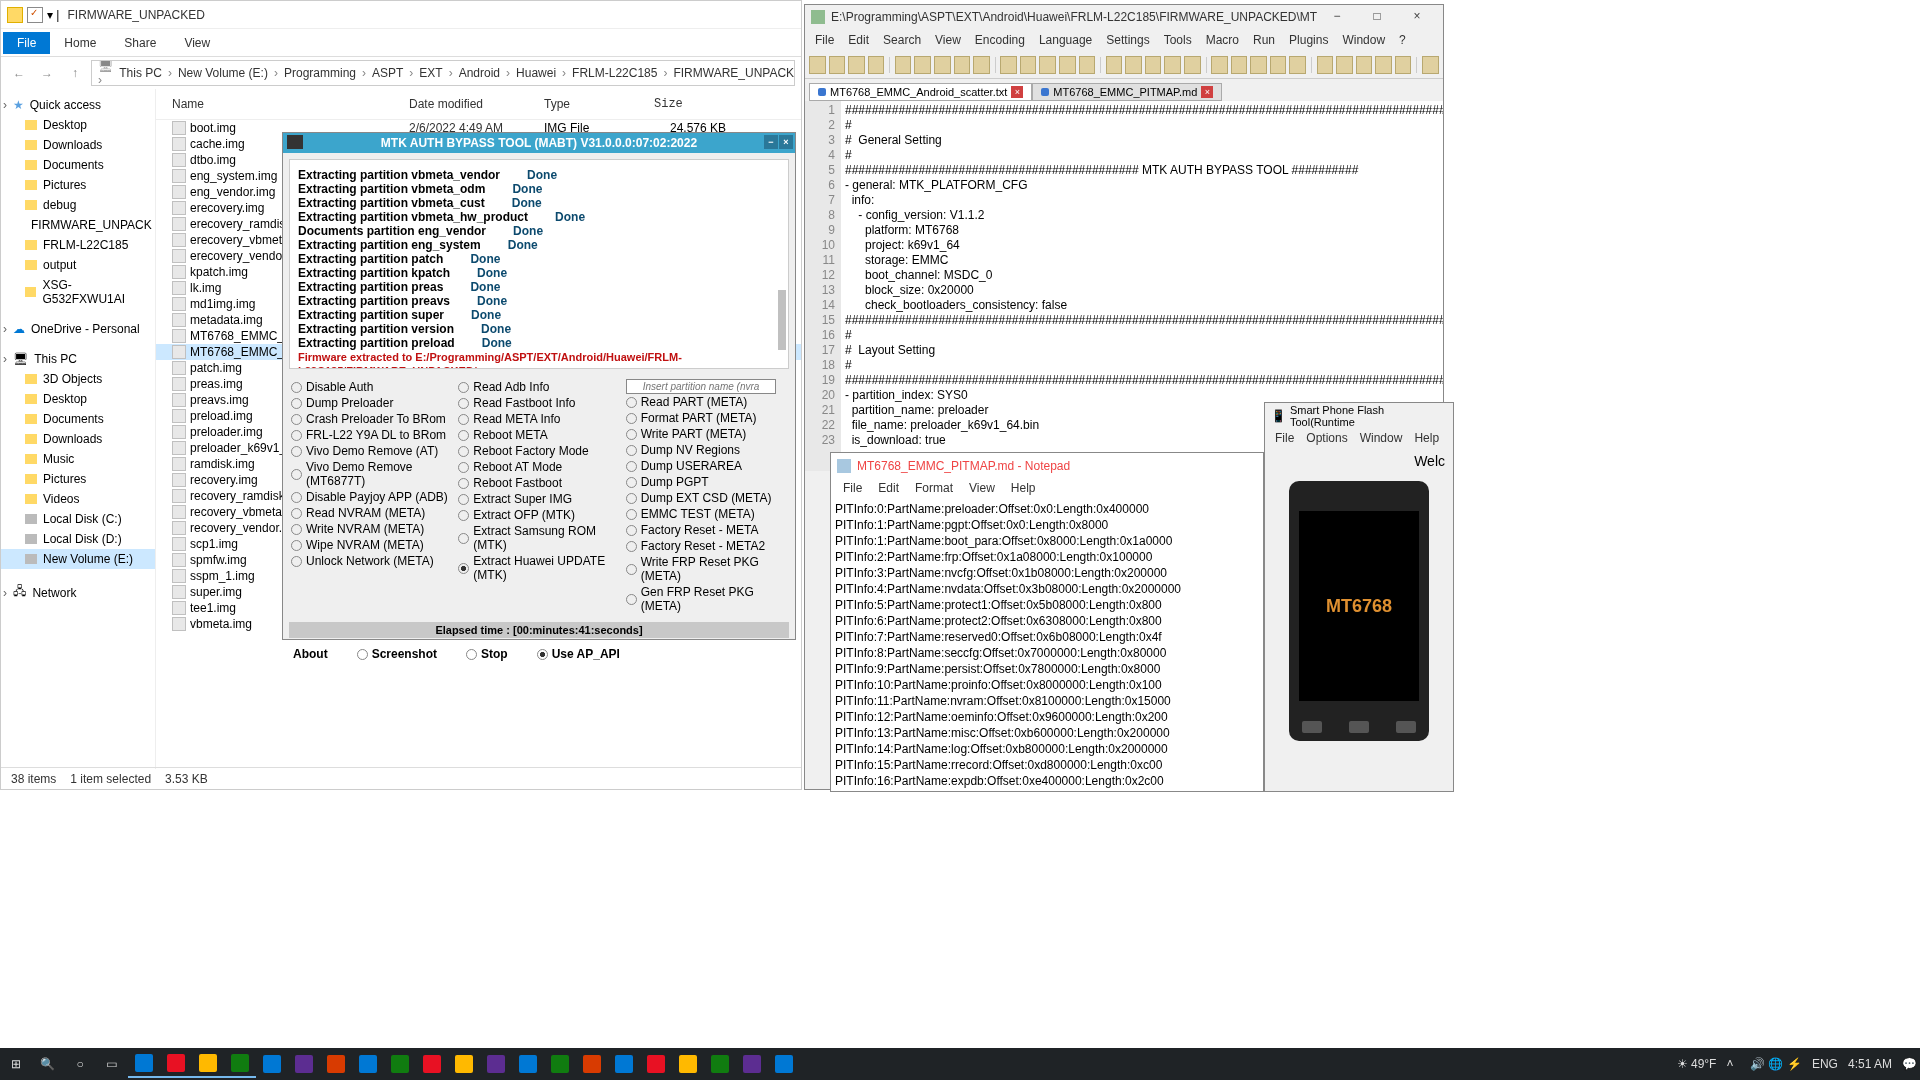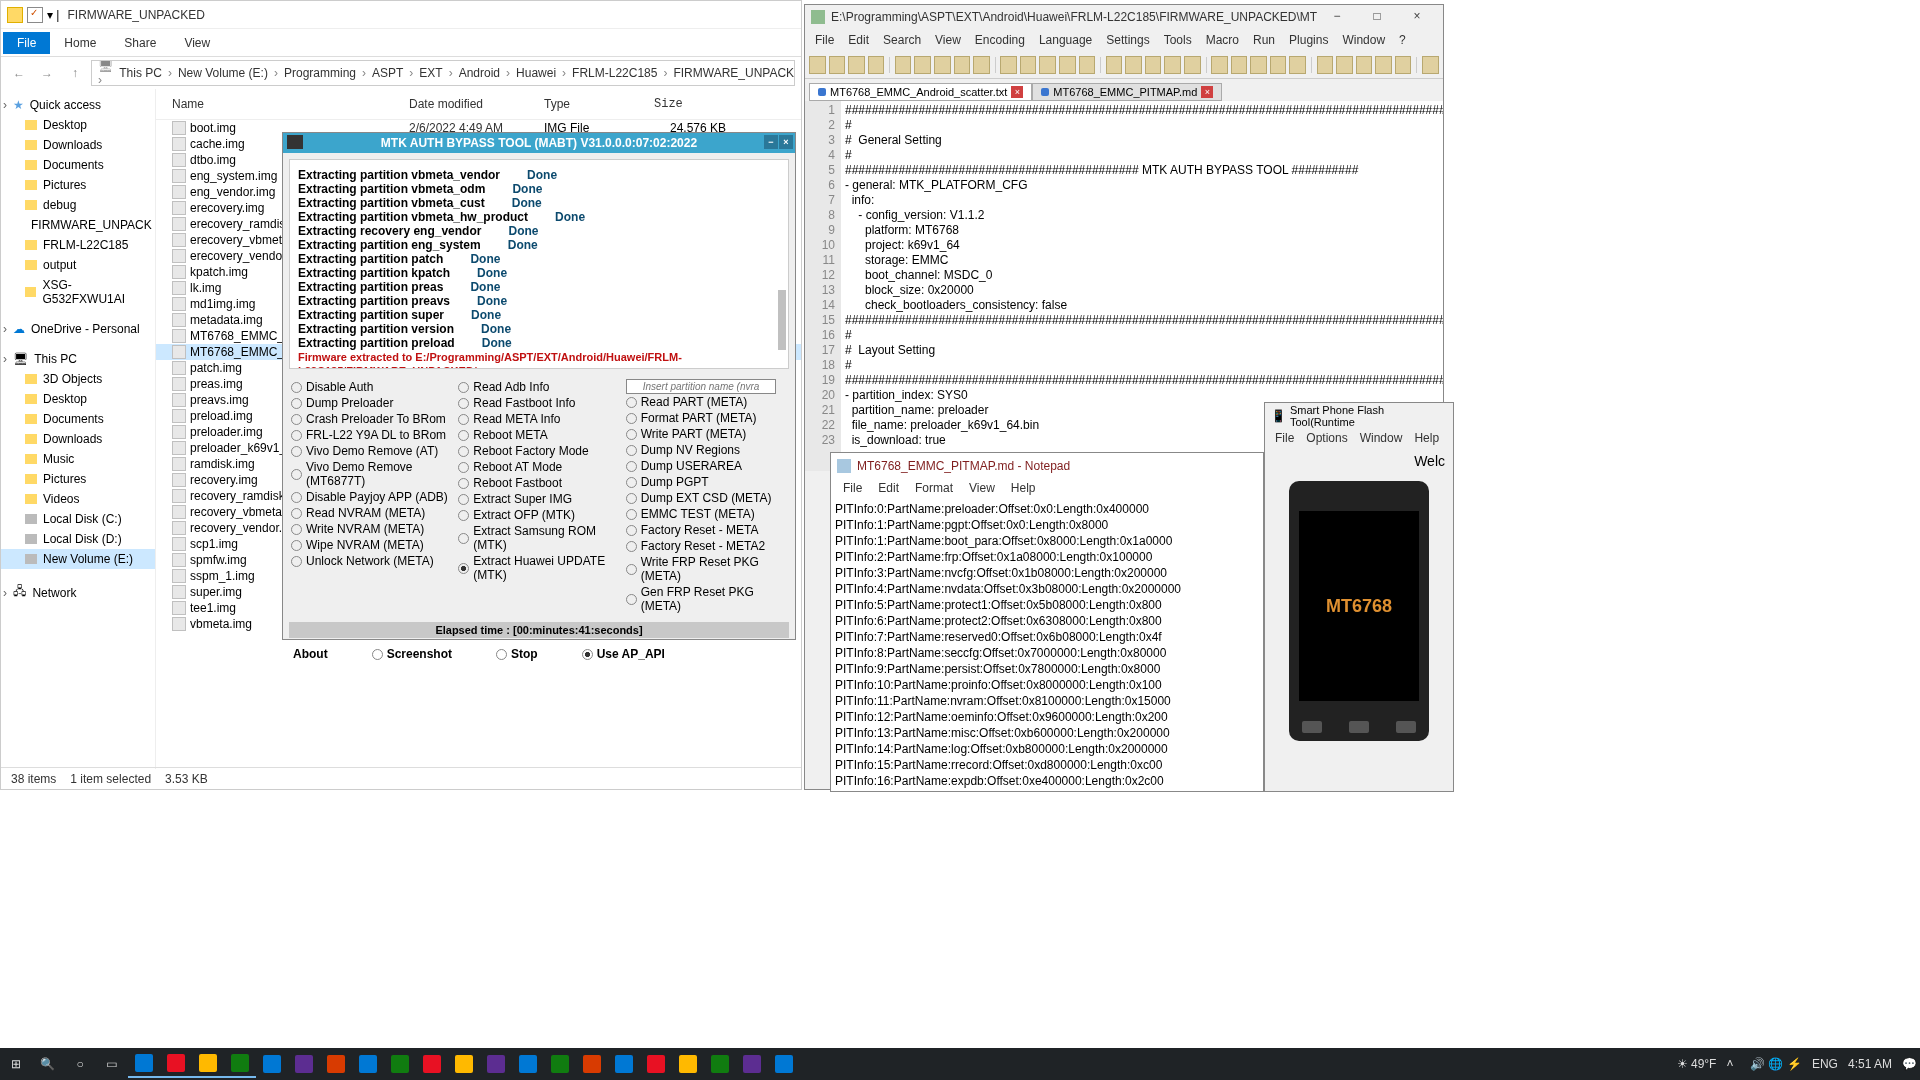--- a/index.html
+++ b/index.html
@@ -59,21 +59,21 @@
 .mtk-log-line{font-size:11px;line-height:14px;}
 .mtk-log-line .done{color:#0c4a6e;font-weight:bold;margin-left:24px;}
 .mtk-log-line.extracted{color:#c01010;font-weight:bold;}
 .mtk-log .scrollthumb{position:absolute;right:2px;top:130px;width:8px;height:60px;background:#c0c0c0;}
 .mtk-opts{display:flex;padding:4px 8px;gap:6px;}
 .mtk-col{flex:1;}
 .mtk-opt{display:flex;align-items:center;gap:4px;padding:1px 0;font-size:11px;}
 .mtk-radio{width:11px;height:11px;border:1px solid #888;border-radius:50%;flex-shrink:0;}
 .mtk-input{width:150px;border:1px solid #888;padding:1px 16px;font-size:10px;font-style:italic;color:#888;}
 .mtk-elapsed{background:#c8c8c8;text-align:center;font-size:11px;padding:2px;margin:4px 6px;font-weight:bold;}
-.mtk-footer{display:flex;padding:4px 10px;gap:44px;align-items:center;}
+.mtk-footer{display:flex;padding:4px 10px;gap:29px;align-items:center;}
 .mtk-footer .mtk-opt{font-weight:bold;}
 .mtk-radio.sel{background:radial-gradient(#333 40%,transparent 45%);}
 
 
 .npp{position:absolute;left:804px;top:4px;width:640px;height:786px;background:#f0f0f0;border:1px solid #888;}
 .npp-title{height:24px;display:flex;align-items:center;padding:0 6px;}
 .npp-title .icon{width:14px;height:14px;background:#8fbc8f;}
 .npp-title .t{flex:1;padding-left:6px;color:#333;overflow:hidden;white-space:nowrap;}
 .npp-title .wbtns{display:flex;}
 .wbtn{width:40px;height:20px;text-align:center;line-height:18px;color:#444;}
@@ -89,21 +89,21 @@
 .tab-x{background:#d04040;color:#fff;width:12px;height:12px;font-size:9px;text-align:center;line-height:12px;}
 .npp-editor{background:#fff;display:flex;height:370px;font-family:Consolas,monospace;font-size:12px;}
 .gutter{width:36px;background:#e8e8e8;text-align:right;padding:2px 6px 2px 0;color:#888;}
 .gutter div{line-height:15px;}
 .code{flex:1;padding:2px 4px;white-space:pre;overflow:hidden;line-height:15px;}
 
 
 .notepad{position:absolute;left:830px;top:452px;width:434px;height:340px;background:#fff;border:1px solid #888;}
 .notepad-title{height:26px;display:flex;align-items:center;padding:0 6px;}
 .notepad-title .icon{width:14px;height:14px;background:#a8c8e0;}
-.notepad-title .t{padding-left:6px;color:#7f1d1d;}
+.notepad-title .t{padding-left:6px;color:#ef4444;}
 .notepad-menu{height:20px;display:flex;padding:0 4px;}
 .notepad-menu span{padding:2px 8px;color:#333;}
 .notepad-body{padding:2px 4px;font-family:Consolas,monospace;font-size:11px;line-height:16px;white-space:nowrap;overflow:hidden;}
 
 
 .spft{position:absolute;left:1264px;top:402px;width:190px;height:390px;background:#f0f0f0;border:1px solid #888;}
 .spft-title{height:26px;display:flex;align-items:center;padding:0 6px;}
 .spft-title .t{padding-left:4px;font-size:11px;}
 .spft-menu{height:20px;display:flex;padding:0 4px;}
 .spft-menu span{padding:2px 6px;color:#333;}
@@ -427,21 +427,21 @@
       <div class="tb-btn">−</div>
       <div class="tb-btn">×</div>
     </div>
   </div>
   <div class="mtk-log">
     <div id="mtk-log-lines">
         <div class="mtk-log-line"><b>Extracting partition vbmeta_vendor</b> <span class="done">Done</span></div>
         <div class="mtk-log-line"><b>Extracting partition vbmeta_odm</b> <span class="done">Done</span></div>
         <div class="mtk-log-line"><b>Extracting partition vbmeta_cust</b> <span class="done">Done</span></div>
         <div class="mtk-log-line"><b>Extracting partition vbmeta_hw_product</b> <span class="done">Done</span></div>
-        <div class="mtk-log-line"><b>Extracting recovery eng_vendor</b> <span class="done">Done</span></div>
+        <div class="mtk-log-line"><b>Documents partition eng_vendor</b> <span class="done">Done</span></div>
         <div class="mtk-log-line"><b>Extracting partition eng_system</b> <span class="done">Done</span></div>
         <div class="mtk-log-line"><b>Extracting partition patch</b> <span class="done">Done</span></div>
         <div class="mtk-log-line"><b>Extracting partition kpatch</b> <span class="done">Done</span></div>
         <div class="mtk-log-line"><b>Extracting partition preas</b> <span class="done">Done</span></div>
         <div class="mtk-log-line"><b>Extracting partition preavs</b> <span class="done">Done</span></div>
         <div class="mtk-log-line"><b>Extracting partition super</b> <span class="done">Done</span></div>
         <div class="mtk-log-line"><b>Extracting partition version</b> <span class="done">Done</span></div>
         <div class="mtk-log-line"><b>Extracting partition preload</b> <span class="done">Done</span></div>
       </div>
     <div class="mtk-log-line extracted">Firmware extracted to E:/Programming/ASPT/EXT/Android/Huawei/FRLM-L22C185/FIRMWARE_UNPACKED/</div>

